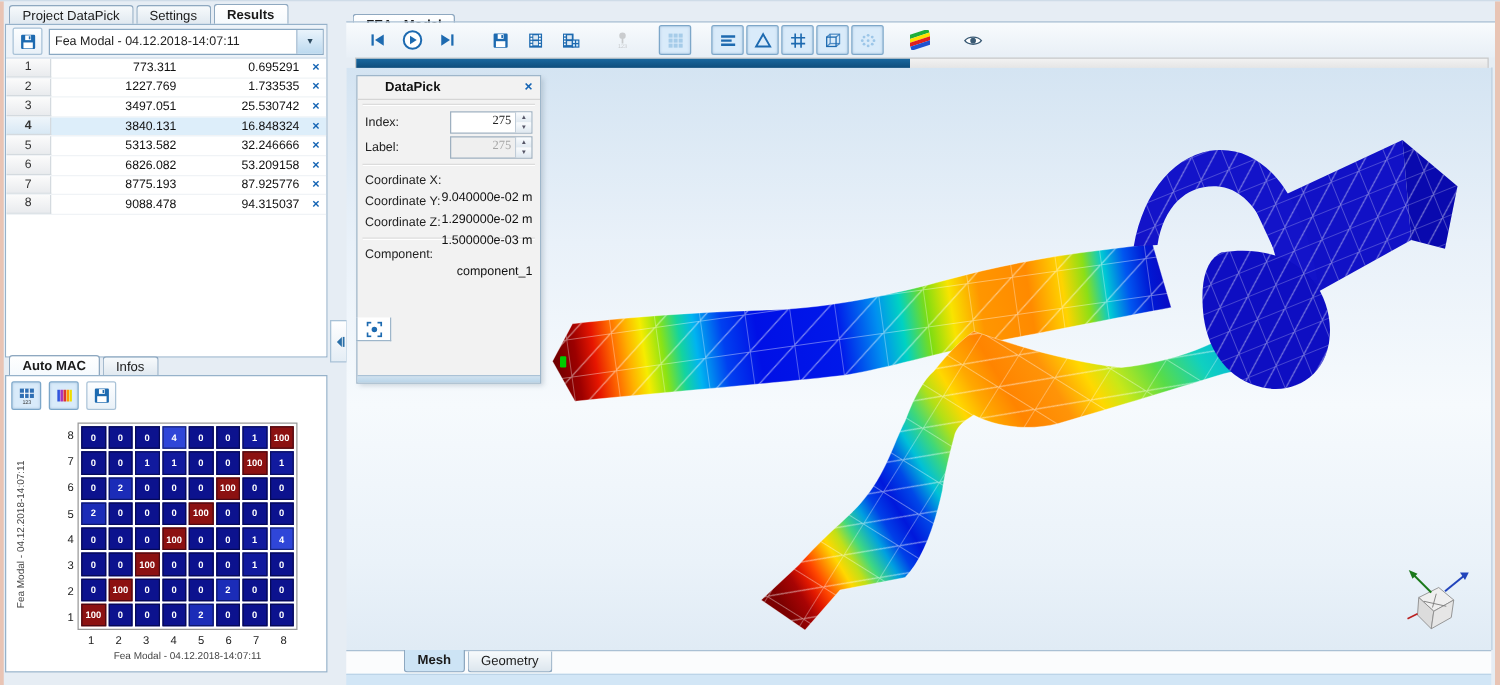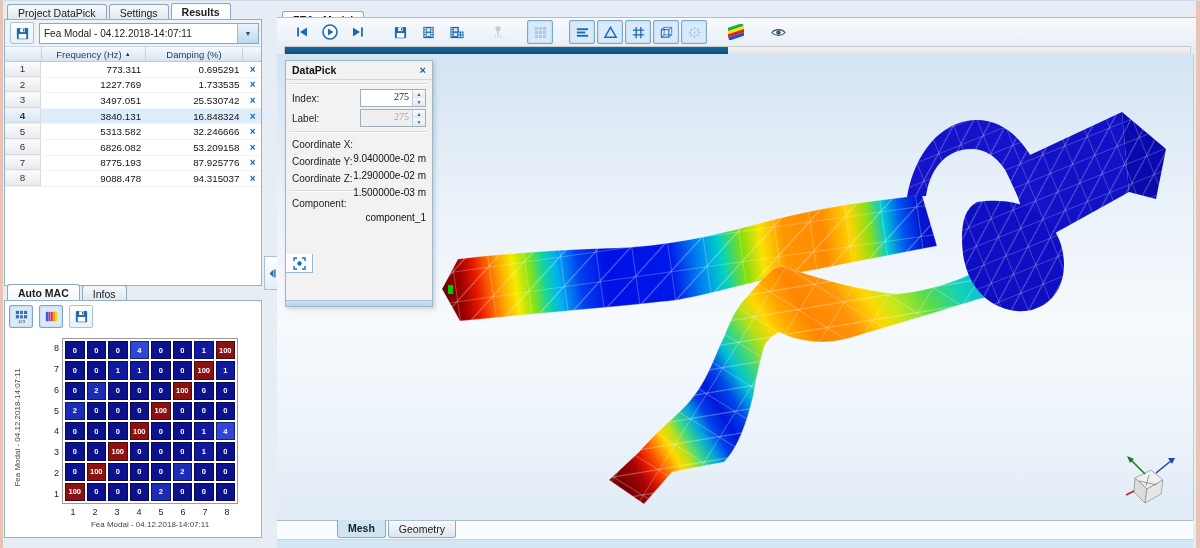--- a/index.html
+++ b/index.html
@@ -80,29 +80,29 @@
   #right{position:absolute;left:277px;top:0;width:919px;height:548px;}
   #right-tabbar{left:5px;top:10px;}
   #rtoolbar{position:absolute;left:0;top:16px;width:100%;height:29px;border-top:1px solid #aac0d4;
       background:linear-gradient(#f8fbfd,#e8eff6);display:flex;align-items:center;padding-left:12px;box-sizing:border-box;}
   .tgroup{display:flex;gap:2px;margin-right:16px;}
   #rtoolbar .btn{width:24px;height:22px;}
   #progress-row{position:absolute;left:7px;top:45px;width:905px;height:8px;border:1px solid #c9c9c9;
       background:linear-gradient(#f2f2f2,#e4e4e4);}
   #progress-fill{height:100%;background:linear-gradient(#19679e,#0d4a78);width:49%;}
   #viewport{position:absolute;left:0;top:53px;width:916px;height:466px;border-right:1px solid #b9cdde;overflow:hidden;}
-  #bottom-tabs{left:20px;top:519px;padding-left:40px;}
+  #bottom-tabs{left:6px;top:519px;padding-left:40px;}
   #footer-strip{position:absolute;left:0;top:538px;width:916px;height:10px;background:#d2e6f6;border-top:1px solid #bcd4e8;}
   #bt-strip{position:absolute;left:0;top:519px;width:916px;height:19px;background:#fbfcfd;border-top:1px solid #aac0d4;}
 
   
   #datapick{position:absolute;left:8px;top:59px;width:146px;background:#f2f2f2;
       border:1px solid #9eb6ca;box-shadow:2px 2px 4px rgba(80,100,120,.25);z-index:5;}
   #dp-title{display:flex;align-items:center;height:18px;padding:0 6px;border-bottom:1px solid #d5d5d5;}
-  #dp-title .t{flex:1;font-weight:bold;font-size:10.5px;color:#111;}
+  #dp-title .t{flex:1;font-weight:bold;font-size:10.5px;color:#111;margin-left:16px;}
   #dp-title .x{color:#1464b4;font-weight:bold;font-size:11px;}
   .dp-sep{height:1px;background:#dcdcdc;border-bottom:1px solid #fff;margin:3px 4px;}
   .dp-row{display:flex;align-items:center;height:20px;padding:0 6px;font-size:10px;color:#222;}
   .dp-row .lbl{flex:1;}
   .spin{display:flex;align-items:stretch;height:16px;border:1px solid #9eb0c0;background:#fff;width:64px;}
   .spin .sv{flex:1;text-align:right;padding:1px 3px 0 0;font-size:10px;font-family:Liberation Serif, serif;}
   .spin .ud{width:12px;border-left:1px solid #c0ccd8;display:flex;flex-direction:column;}
   .spin .ud span{flex:1;display:flex;align-items:center;justify-content:center;font-size:5px;color:#556;
       background:linear-gradient(#fafcfe,#dfe8f0);}
   .spin.disabled{background:#efefef;color:#999;}
@@ -140,31 +140,20 @@
               </svg>
             </span>
         </span>
         <div id="dataset-combo">
           <span class="val">Fea Modal - 04.12.2018-14:07:11</span>
           <span class="arrow">▼</span>
         </div>
       </div>
 
       <div id="freq-table">
-        <div class="thead">
-          <div class="c col-num"></div>
-          <div class="c col-freq">
-            <span>Frequency (Hz)</span>
-            <span style="font-size:6px;color:#333;">▲</span>
-          </div>
-          <div class="c col-damp">
-            <span>Damping (%)</span>
-          </div>
-          <div class="c col-x" style="border-right:none;"></div>
-        </div>
         <div id="results-body">
             <div class="trow">
               <div class="num col-num">1</div>
               <div class="v col-freq">773.311</div>
               <div class="v col-damp">0.695291</div>
               <div class="del col-x">×</div>
             </div>
             <div class="trow">
               <div class="num col-num">2</div>
               <div class="v col-freq">1227.769</div>

